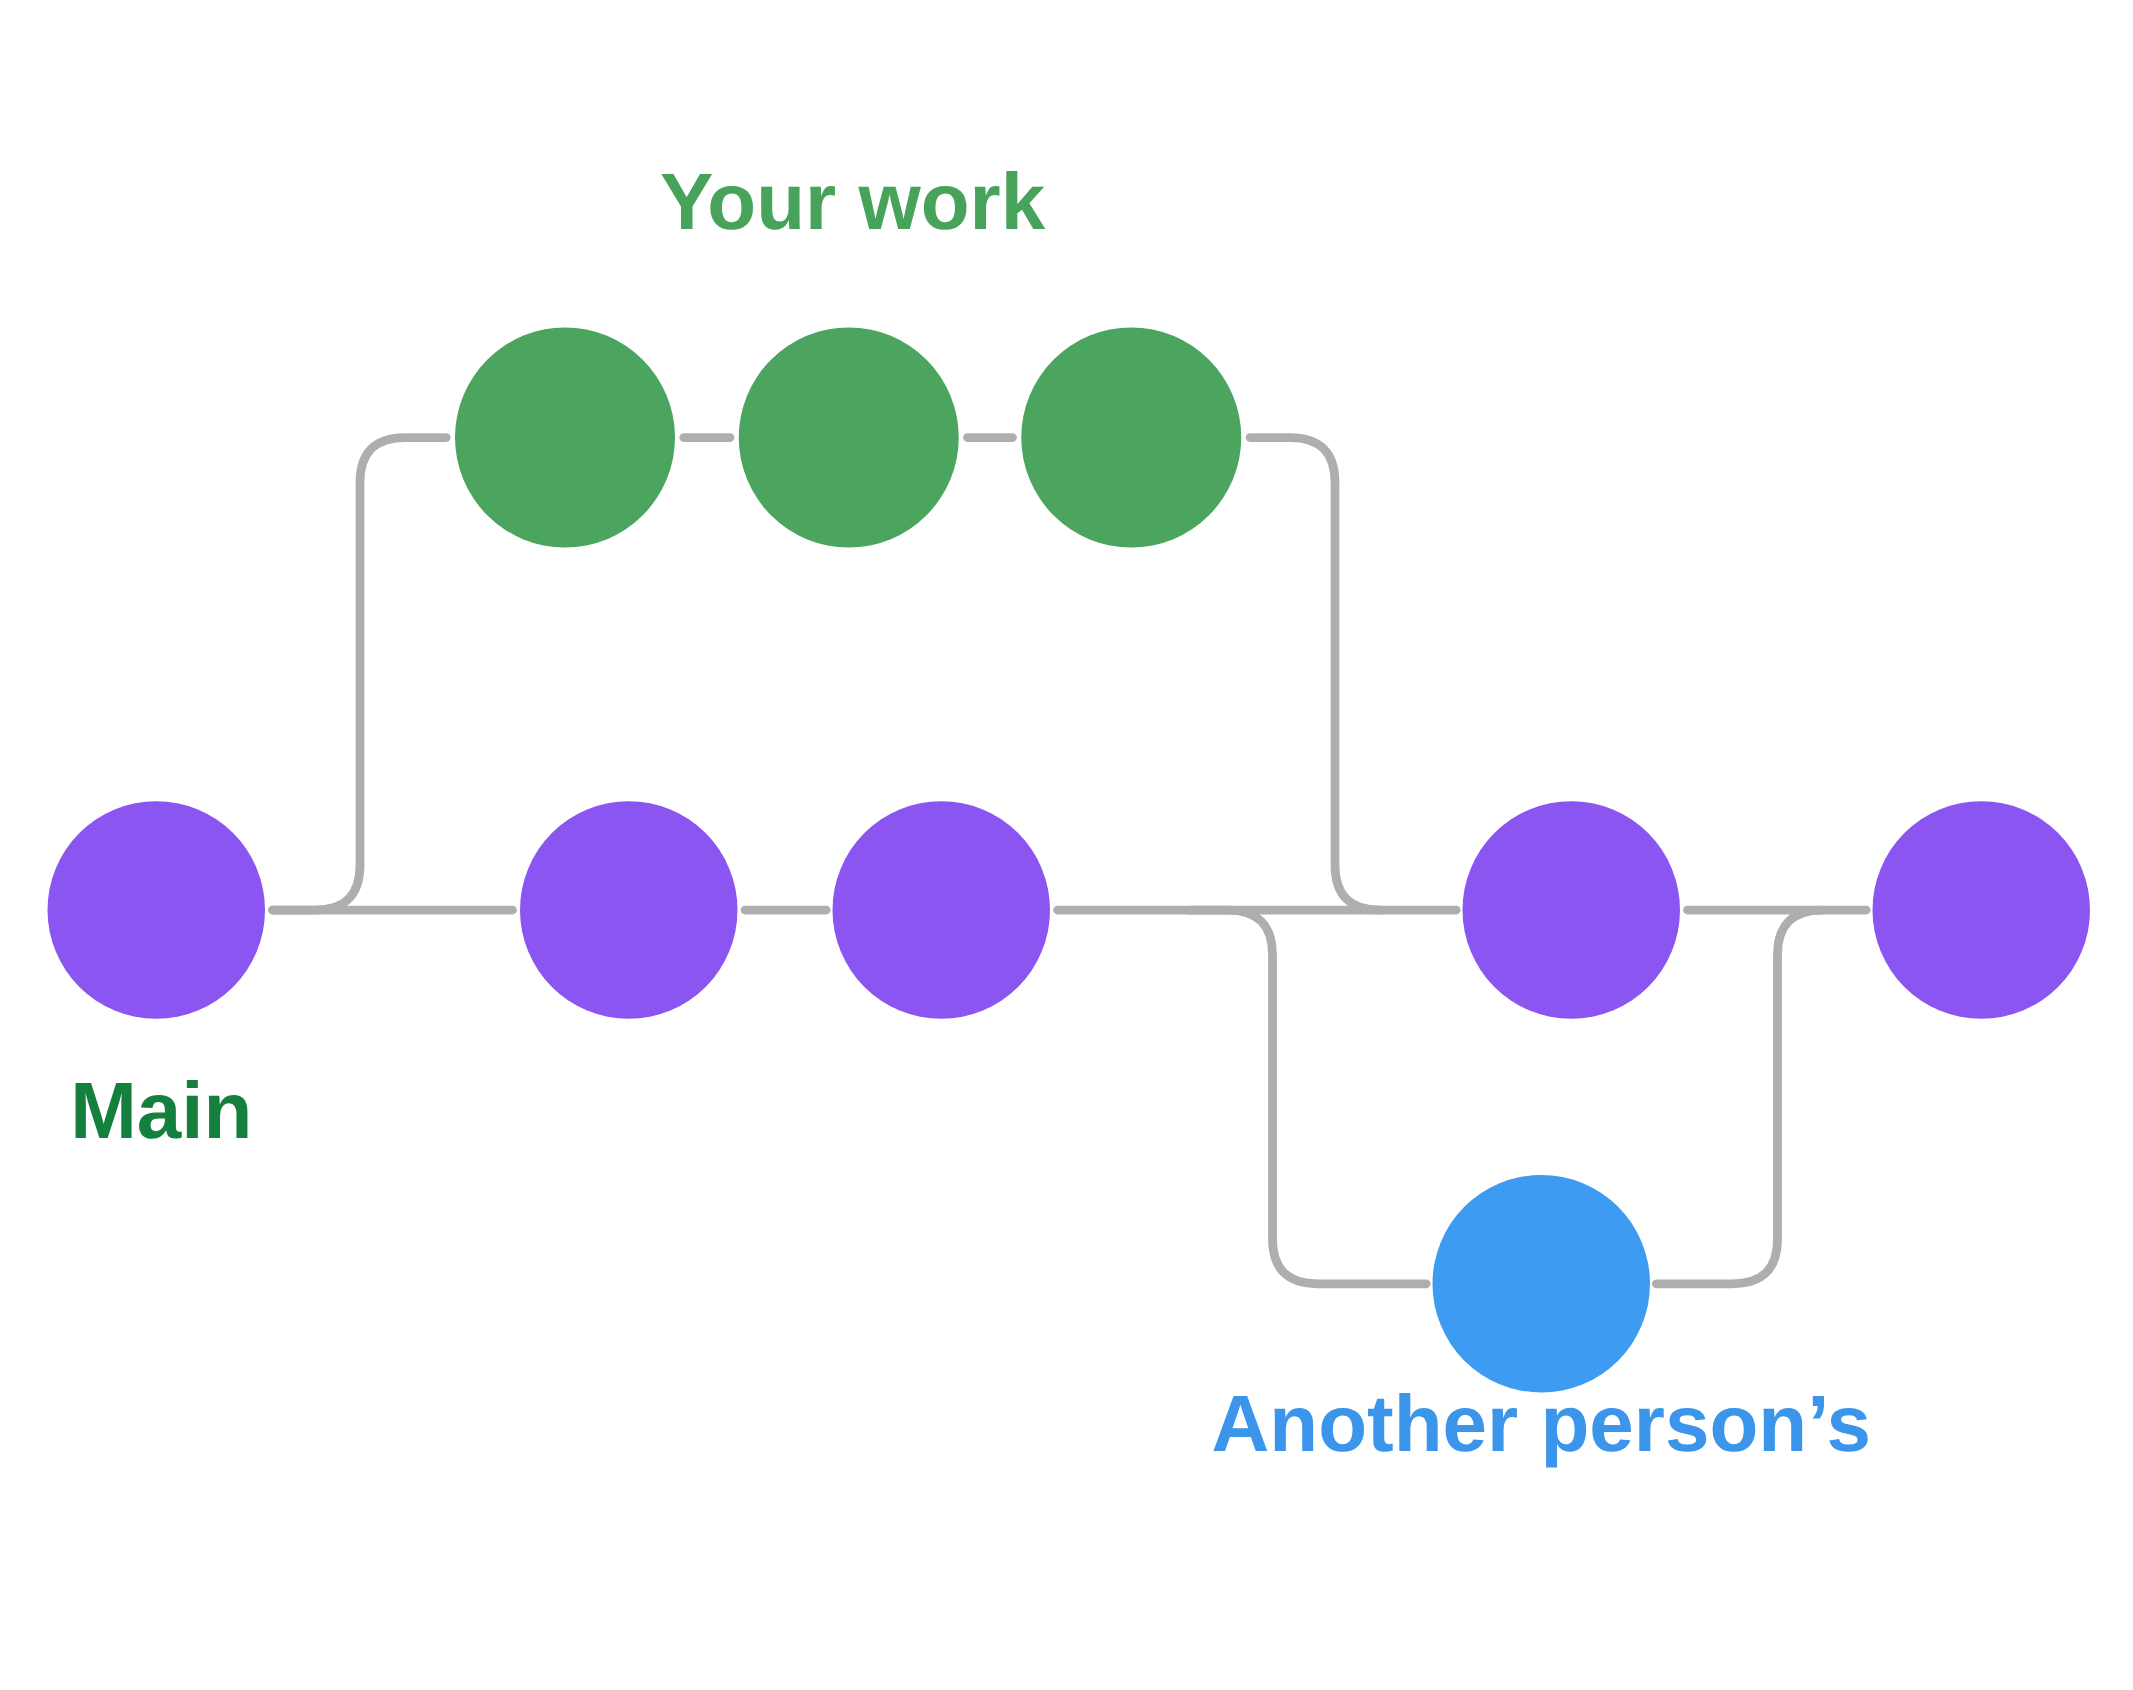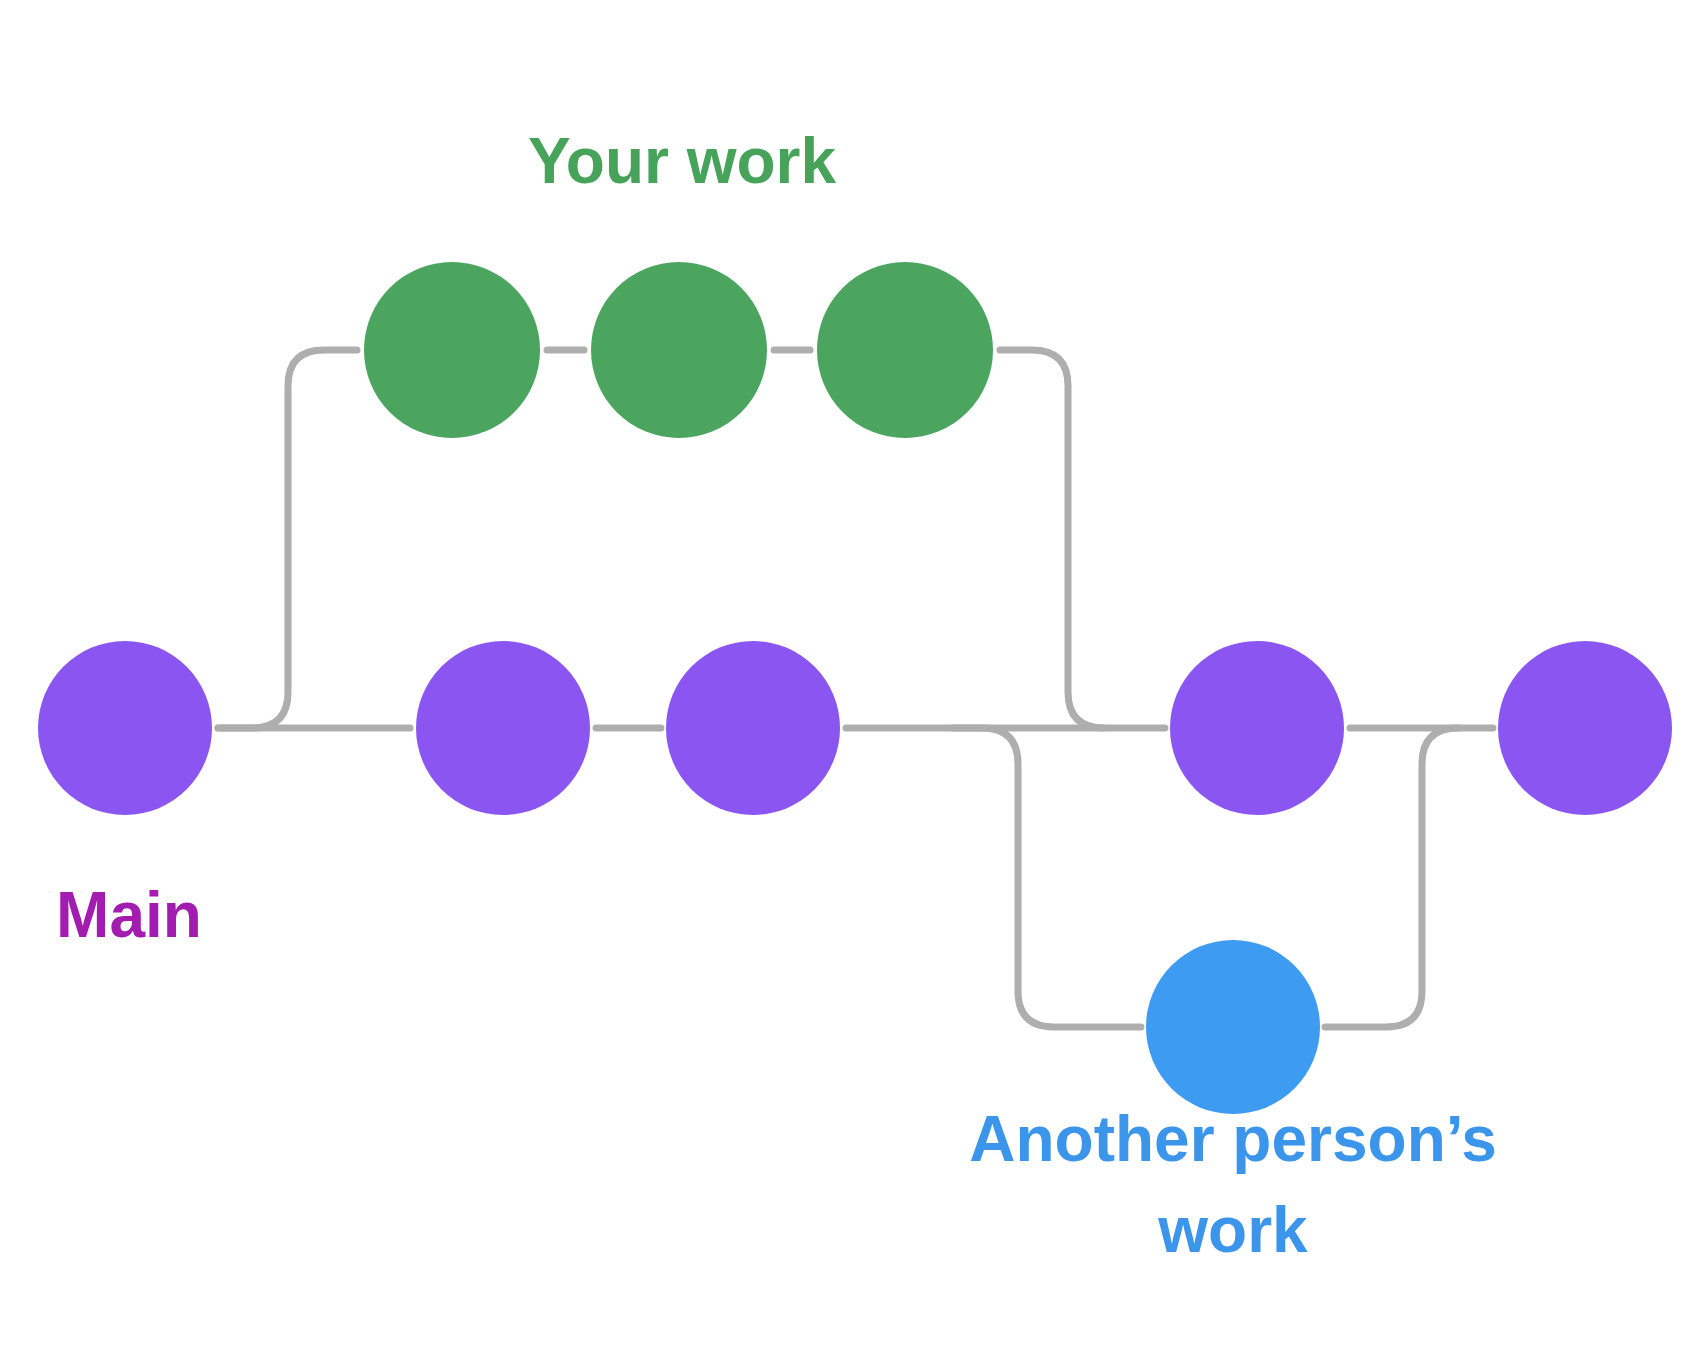--- a/index.html
+++ b/index.html
@@ -63,22 +63,21 @@
         <circle cx="679" cy="322" r="88" fill="#4BA55F"></circle>
         <circle cx="905" cy="322" r="88" fill="#4BA55F"></circle>
         <circle cx="1233" cy="999" r="87" fill="#3D9BF2"></circle>
       </g>
   </svg>
 
   <div class="branch-label" style="left: 682px; top: 88px; color: rgb(71, 163, 90);">
     <span>Your work</span>
   </div>
 
-  <div class="branch-label" style="left: 129px; top: 842px; color: #a21caf;">
+  <div class="branch-label" style="left: 129px; top: 815px; color: #15803d;">
     <span>Main</span>
   </div>
 
   <div class="branch-label" style="left: 1233px; top: 1066px; color: rgb(59, 149, 234);">
     <div>Another person’s</div>
-    <div>work</div>
   </div>
 
 </div>
 
 </body></html>

